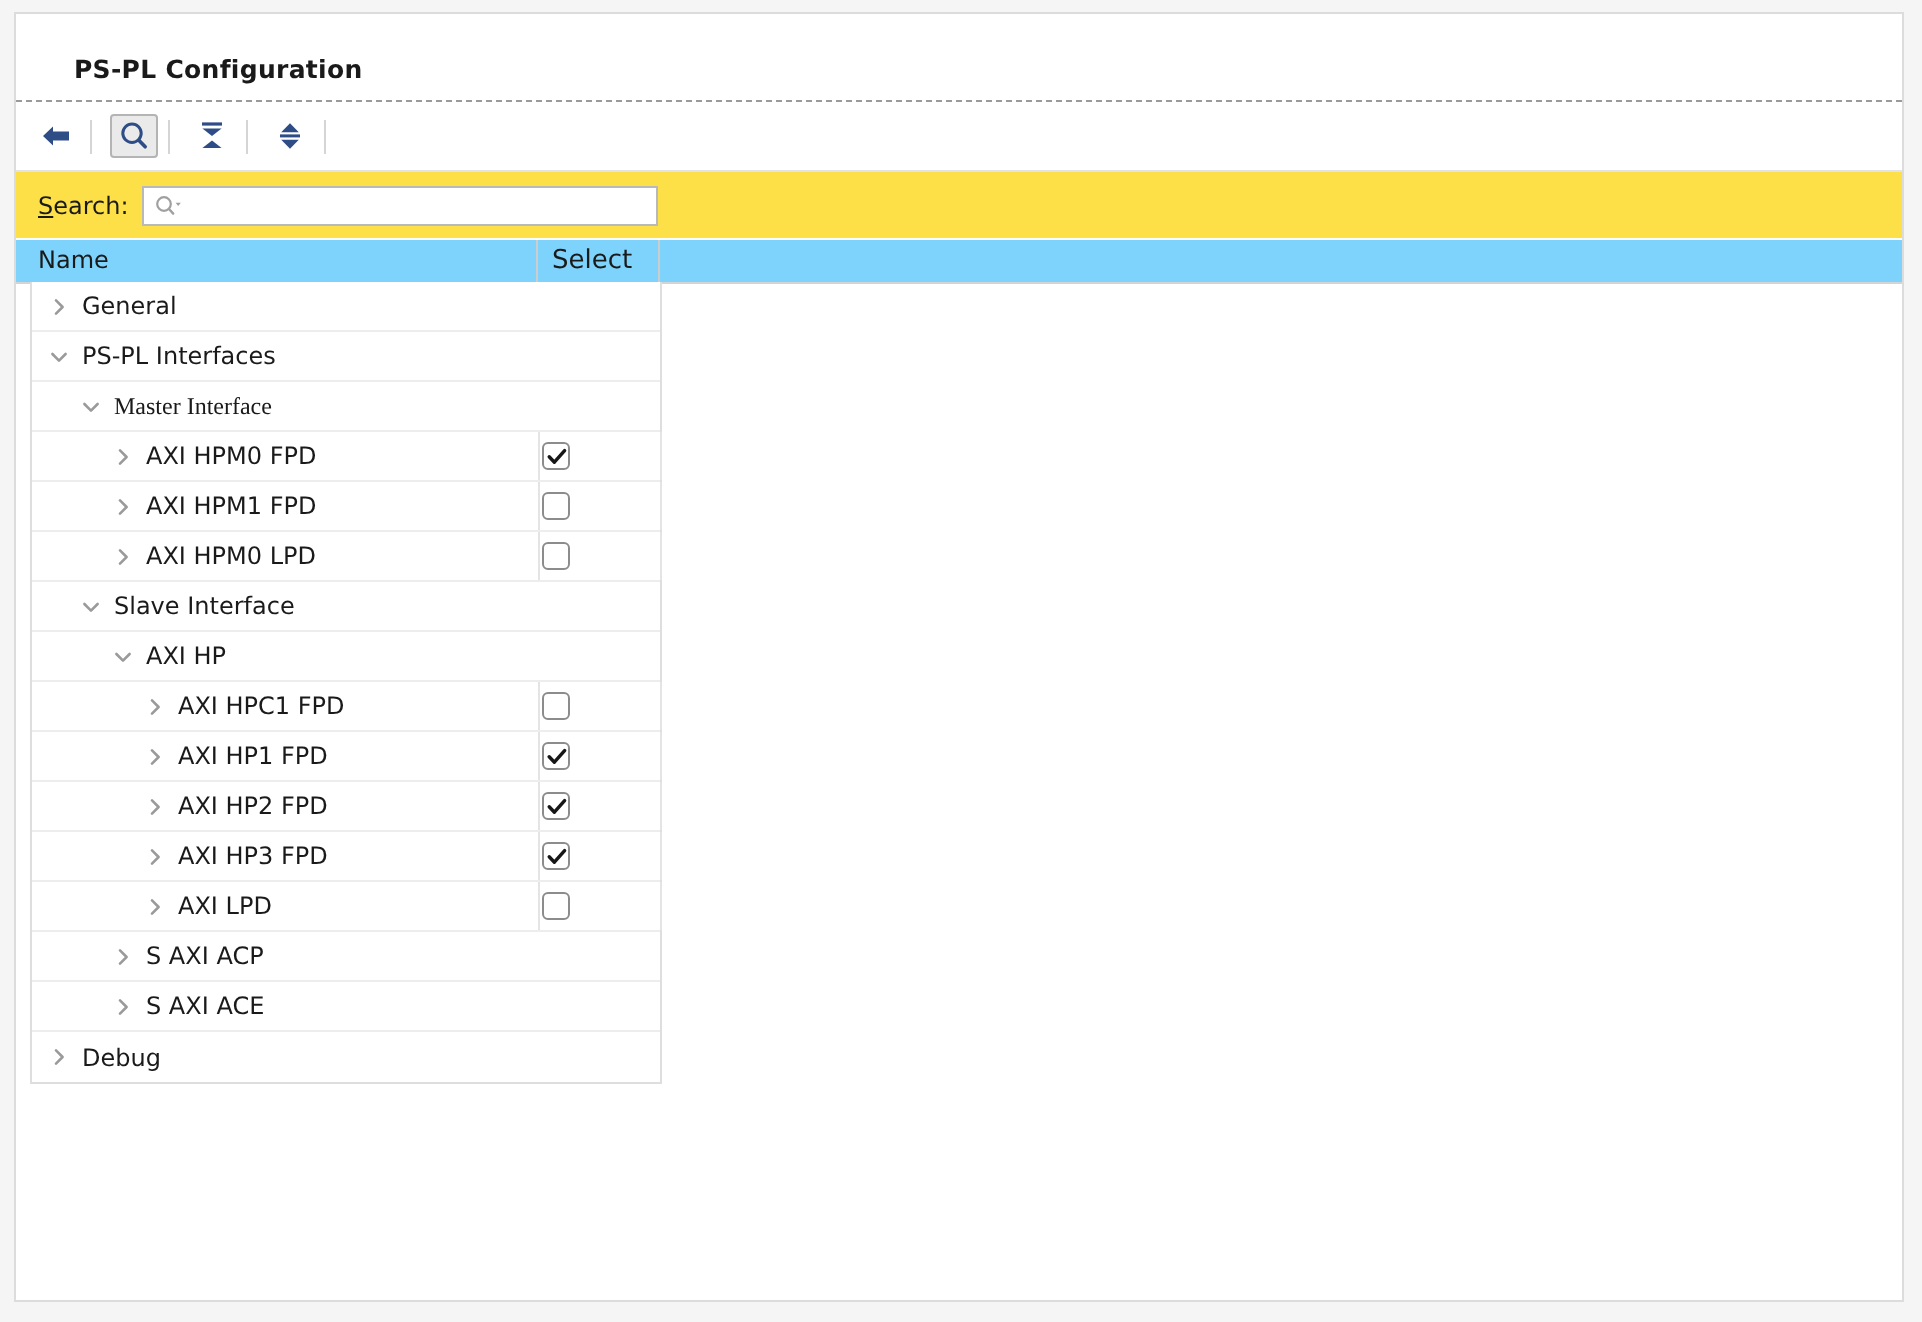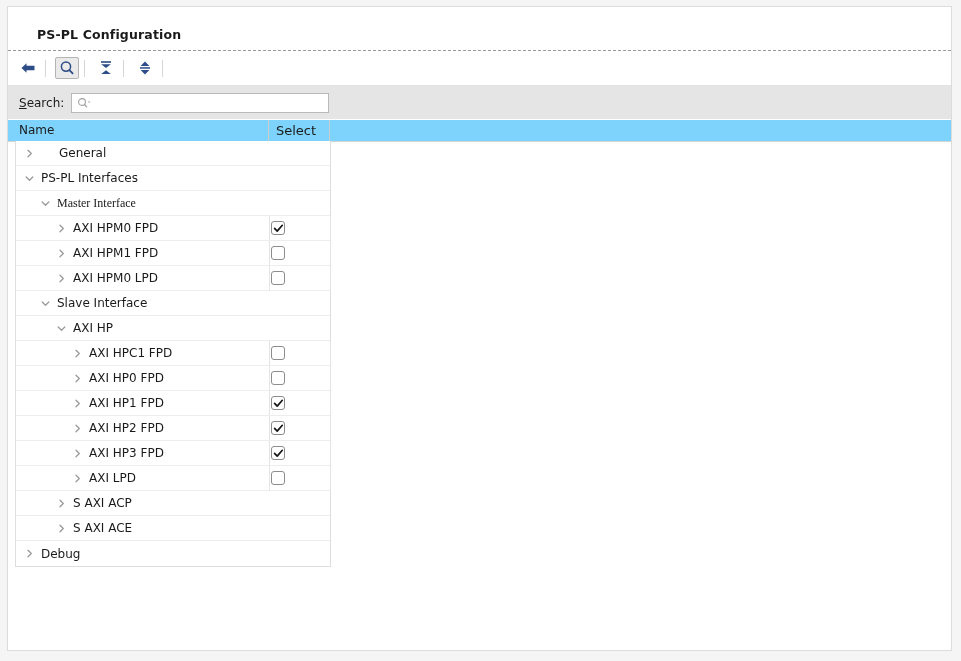--- a/index.html
+++ b/index.html
@@ -95,21 +95,21 @@
     margin: 0 5px;
   }
 
   
   .search-row {
     position: absolute;
     left: 0;
     top: 79px;
     width: 100%;
     height: 33px;
-    background: #e5e5e5;
+    background: #fde047;
     display: flex;
     align-items: center;
   }
   .search-label {
     margin-left: 11px;
     font-size: 12px;
     color: #1a1a1a;
     white-space: nowrap;
   }
   .search-label .mnem {
@@ -326,21 +326,21 @@
       <div class="ch-div2"></div>
     </div>
 
     <div class="tree" id="tree">
         <div class="tree-row">
           <span class="tw-arrow" style="left: 7px;">
             <svg width="11" height="11" viewBox="0 0 11 11">
               <path d="M4 2.2 L7.3 5.5 L4 8.8" fill="none" stroke="#9a9a9a" stroke-width="1.3" stroke-linecap="round" stroke-linejoin="round"></path>
             </svg>
           </span>
-          <span class="tw-label" style="left: 43px;">General</span>
+          <span class="tw-label" style="left: 25px;">General</span>
         </div>
         <div class="tree-row">
           <span class="tw-arrow" style="left: 7px;">
             <svg width="11" height="11" viewBox="0 0 11 11">
               <path d="M2.2 4 L5.5 7.3 L8.8 4" fill="none" stroke="#9a9a9a" stroke-width="1.3" stroke-linecap="round" stroke-linejoin="round"></path>
             </svg>
           </span>
           <span class="tw-label" style="left: 25px;">PS-PL Interfaces</span>
         </div>
         <div class="tree-row">
@@ -404,31 +404,20 @@
           </span>
           <span class="tw-label" style="left: 57px;">AXI HP</span>
         </div>
         <div class="tree-row">
           <span class="tw-arrow" style="left: 55px;">
             <svg width="11" height="11" viewBox="0 0 11 11">
               <path d="M4 2.2 L7.3 5.5 L4 8.8" fill="none" stroke="#9a9a9a" stroke-width="1.3" stroke-linecap="round" stroke-linejoin="round"></path>
             </svg>
           </span>
           <span class="tw-label" style="left: 73px;">AXI HPC1 FPD</span>
-          <span class="tw-colsep"></span>
-          <span class="tw-colsep2"></span>
-          <span class="tw-check"></span>
-        </div>
-        <div class="tree-row">
-          <span class="tw-arrow" style="left: 55px;">
-            <svg width="11" height="11" viewBox="0 0 11 11">
-              <path d="M4 2.2 L7.3 5.5 L4 8.8" fill="none" stroke="#9a9a9a" stroke-width="1.3" stroke-linecap="round" stroke-linejoin="round"></path>
-            </svg>
-          </span>
-          <span class="tw-label" style="left: 73px;">AXI HP0 FPD</span>
           <span class="tw-colsep"></span>
           <span class="tw-colsep2"></span>
           <span class="tw-check"></span>
         </div>
         <div class="tree-row">
           <span class="tw-arrow" style="left: 55px;">
             <svg width="11" height="11" viewBox="0 0 11 11">
               <path d="M4 2.2 L7.3 5.5 L4 8.8" fill="none" stroke="#9a9a9a" stroke-width="1.3" stroke-linecap="round" stroke-linejoin="round"></path>
             </svg>
           </span>

